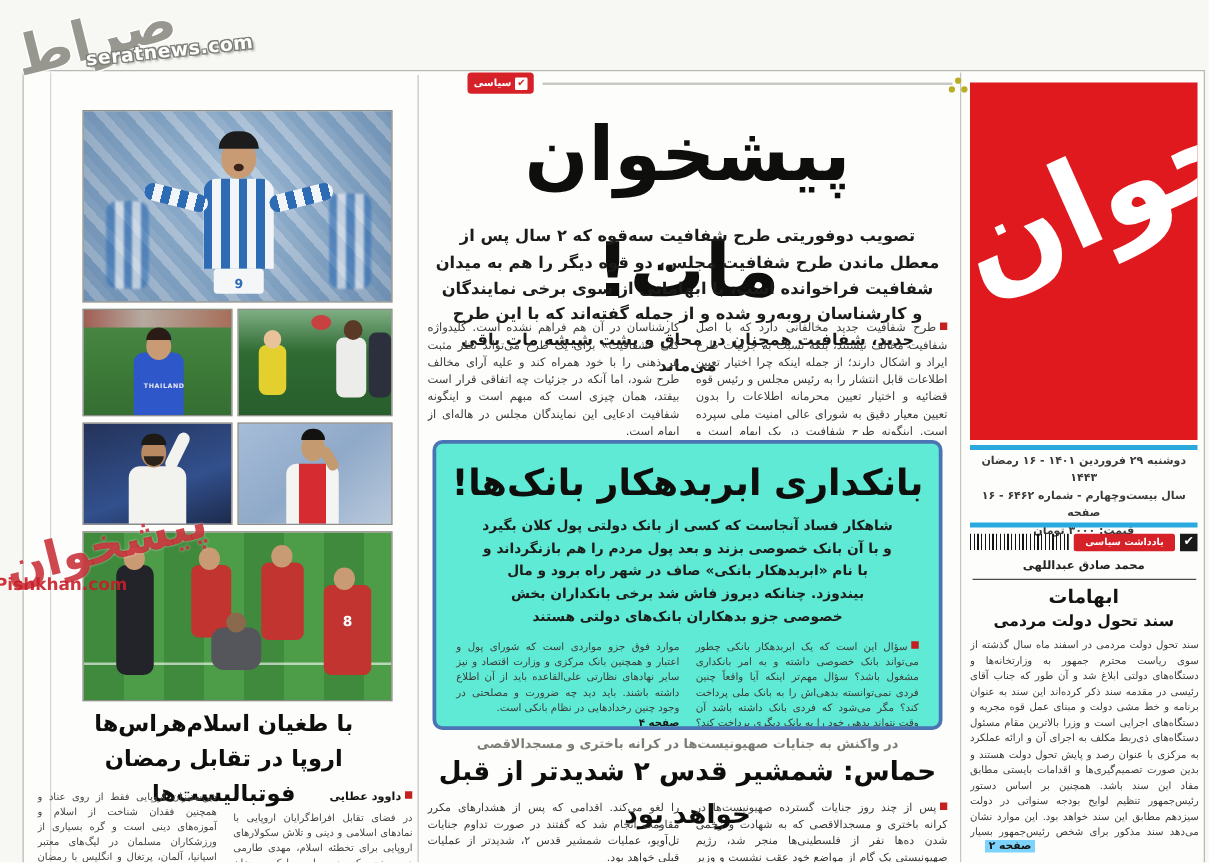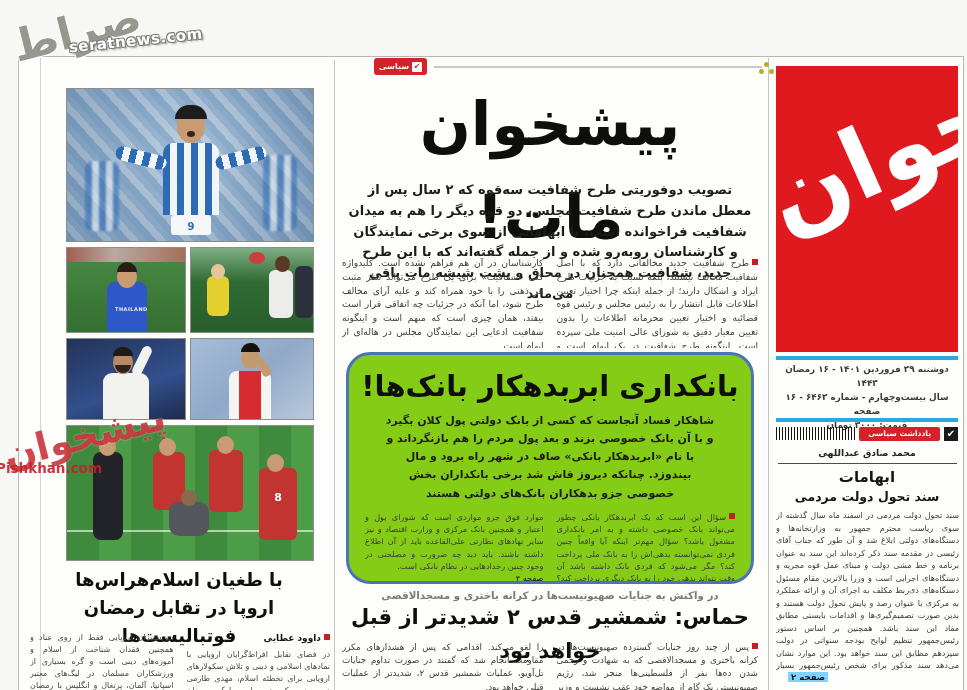--- a/index.html
+++ b/index.html
@@ -47,25 +47,25 @@
   .chk-white{width:10px;height:10px;background:#fff;color:#d62128;font-size:8px;line-height:10px;text-align:center;border-radius:1px;}
   .sec-line{position:absolute;left:434px;top:66px;width:328px;height:2px;background:#c9c9c3;}
   .lead-head{position:absolute;left:338px;top:78px;width:424px;text-align:center;direction:rtl;
     font-size:60px;font-weight:800;color:#0e0e0c;line-height:1.55;}
   .lead-lede{position:absolute;left:348px;top:180px;width:404px;text-align:center;direction:rtl;
     font-size:13px;font-weight:bold;color:#1c1c1a;line-height:1.6;}
   .cols{display:flex;direction:rtl;gap:13px;}
   .cols > div{flex:1;text-align:justify;}
   .lead-cols{position:absolute;left:342px;top:256px;width:416px;height:92px;overflow:hidden;
     font-size:9.2px;line-height:1.5;color:#3a3a38;}
-  .pref{font-weight:normal;color:#141412;}
+  .pref{font-weight:bold;color:#141412;}
   .bullet{display:inline-block;width:6px;height:6px;background:#c3201f;margin-left:3px;vertical-align:1px;}
 
-  .bank-box{position:absolute;left:346px;top:352px;width:402px;height:226px;border:3px solid #4a74b4;border-radius:24px;
-    background:#84cc16;overflow:hidden;}
+  .bank-box{position:absolute;left:346px;top:352px;width:402px;height:226px;border:3px solid #4a74b4;border-radius:8px;
+    background:#5eead4;overflow:hidden;}
   .bank-head{margin:14px 10px 0;text-align:center;direction:rtl;font-size:29px;font-weight:800;color:#0e0e0c;}
   .bank-lede{margin:9px 36px 0;text-align:center;direction:rtl;font-size:11px;font-weight:bold;color:#1c1c1a;line-height:1.65;}
   .bank-cols{margin:8px 16px 0;font-size:8.2px;line-height:1.5;color:#3c3c3a;}
 
   .kicker{position:absolute;left:338px;top:589px;width:424px;text-align:center;direction:rtl;
     font-size:10.3px;font-weight:bold;color:#7c7c76;}
   .hamas-head{position:absolute;left:338px;top:601px;width:424px;text-align:center;direction:rtl;
     font-size:21px;font-weight:800;color:#0e0e0c;line-height:1.6;}
   .hamas-cols{position:absolute;left:342px;top:641px;width:416px;height:49px;overflow:hidden;
     font-size:8.8px;line-height:1.5;color:#3a3a38;}

